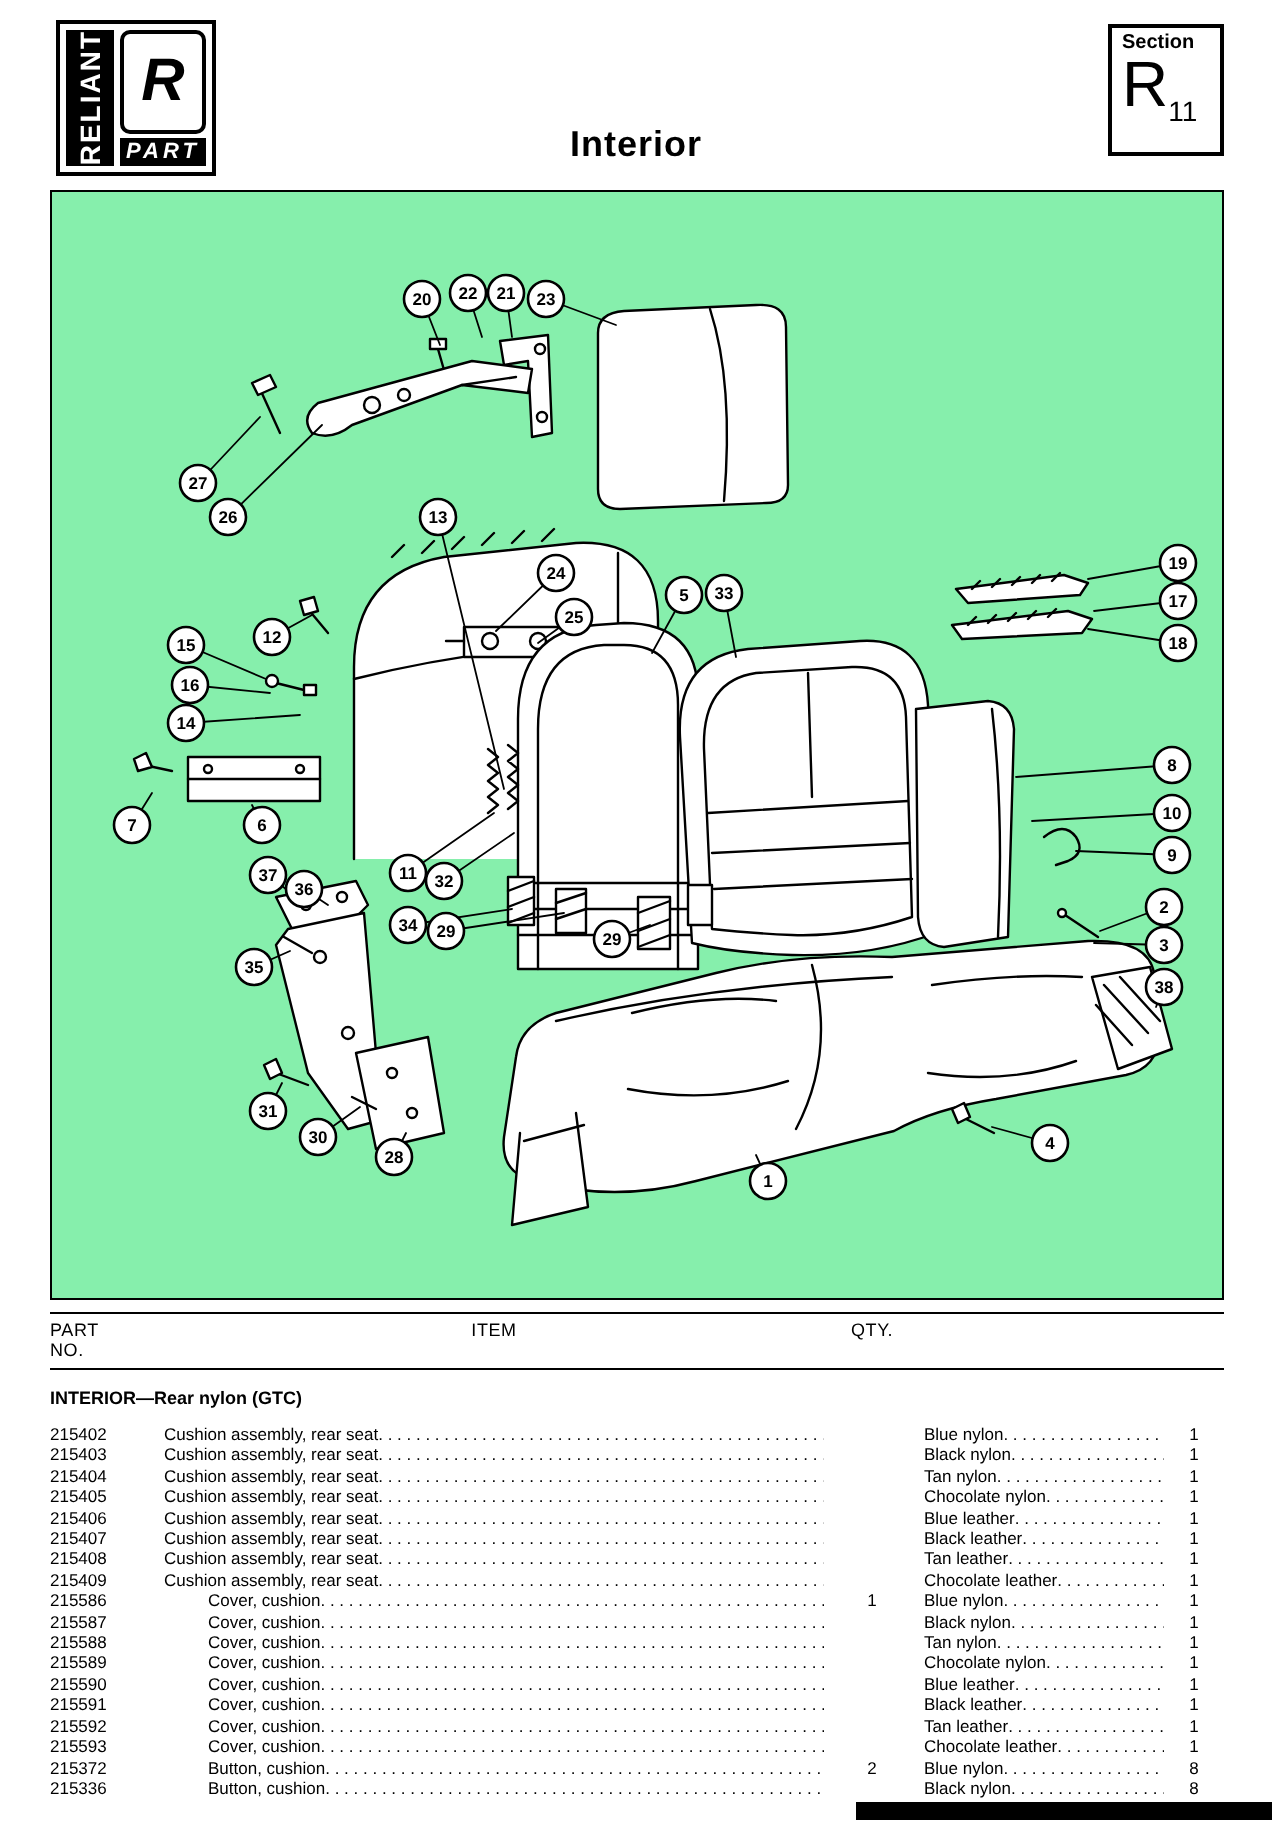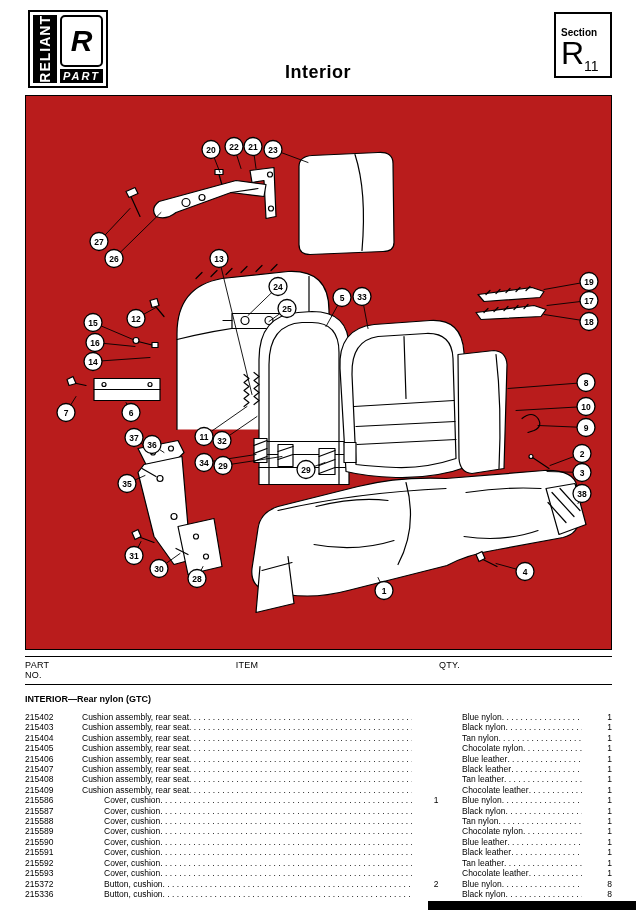--- a/index.html
+++ b/index.html
@@ -13,47 +13,47 @@
   .logo-vert{writing-mode:vertical-rl;transform:rotate(180deg);color:#fff;font-weight:bold;
         font-size:14px;letter-spacing:1px;}
   .logo-right{flex:1;display:flex;flex-direction:column;}
   .logo-r{flex:1;border:2px solid #000;border-radius:5px;display:flex;align-items:center;
         justify-content:center;font-size:30px;font-weight:bold;margin-bottom:2px;font-style:italic;}
   .logo-part{background:#000;color:#fff;text-align:center;font-weight:bold;font-size:11px;
         padding:1px 0;letter-spacing:2px;font-style:italic;}
   .page-title{position:absolute;left:0;right:0;top:62px;text-align:center;font-size:18px;
         font-weight:bold;letter-spacing:.5px;}
   .section-box{position:absolute;right:24px;top:12px;width:58px;height:66px;border:2px solid #000;
-        box-sizing:border-box;padding:13px 5px;background:#fff;}
+        box-sizing:border-box;padding:2px 5px;background:#fff;}
   .section-label{font-size:10px;font-weight:bold;}
   .section-letter{font-size:32px;font-weight:normal;line-height:30px;}
   .section-letter sub{font-size:14px;}
 
   
   .diagram{position:absolute;left:25px;top:95px;width:587px;height:555px;border:1.5px solid #000;
-        box-sizing:border-box;background:#b91c1c;}
+        box-sizing:border-box;background:#86efac;}
   .diagram svg{display:block;width:100%;height:100%;}
   .diagram text{font-family:"Liberation Sans",sans-serif;}
 
   
   .parts-table{position:absolute;left:25px;right:24px;top:656px;}
   .thead{display:grid;grid-template-columns:57px 330px 48px 122px 30px;
         border-top:1.3px solid #000;border-bottom:1.3px solid #000;padding:3px 0 4px;
         font-size:9px;letter-spacing:.3px;}
   .section-title{font-weight:bold;font-size:9px;margin:9px 0 8px;}
   .trow{display:grid;grid-template-columns:57px 330px 48px 122px 30px;font-size:8.5px;
         line-height:10.4px;}
   .c-desc{display:flex;min-width:0;}
   .c-desc.ind1{padding-left:22px;}
   .c-desc .txt,.c-rem .txt{white-space:nowrap;}
   .dots{flex:1;overflow:hidden;white-space:nowrap;}
   .dots::after{content:". . . . . . . . . . . . . . . . . . . . . . . . . . . . . . . . . . . . . . . . . . . . . . . . . . . . . . . . . . . . . . . . . . . . . . . . . . . . . . . . . . . . . . . .";}
   .c-item{text-align:center;}
   .c-rem{display:flex;min-width:0;padding-left:2px;}
-  .c-qty{text-align:right;}
+  .c-qty{text-align:center;}
 
   .bottom-bar{position:absolute;left:428px;right:0;bottom:6px;height:9px;background:#000;}
 </style>
 </head>
 <body>
 
 <div class="page">
 
   <div class="logo">
     <div class="logo-strip">

